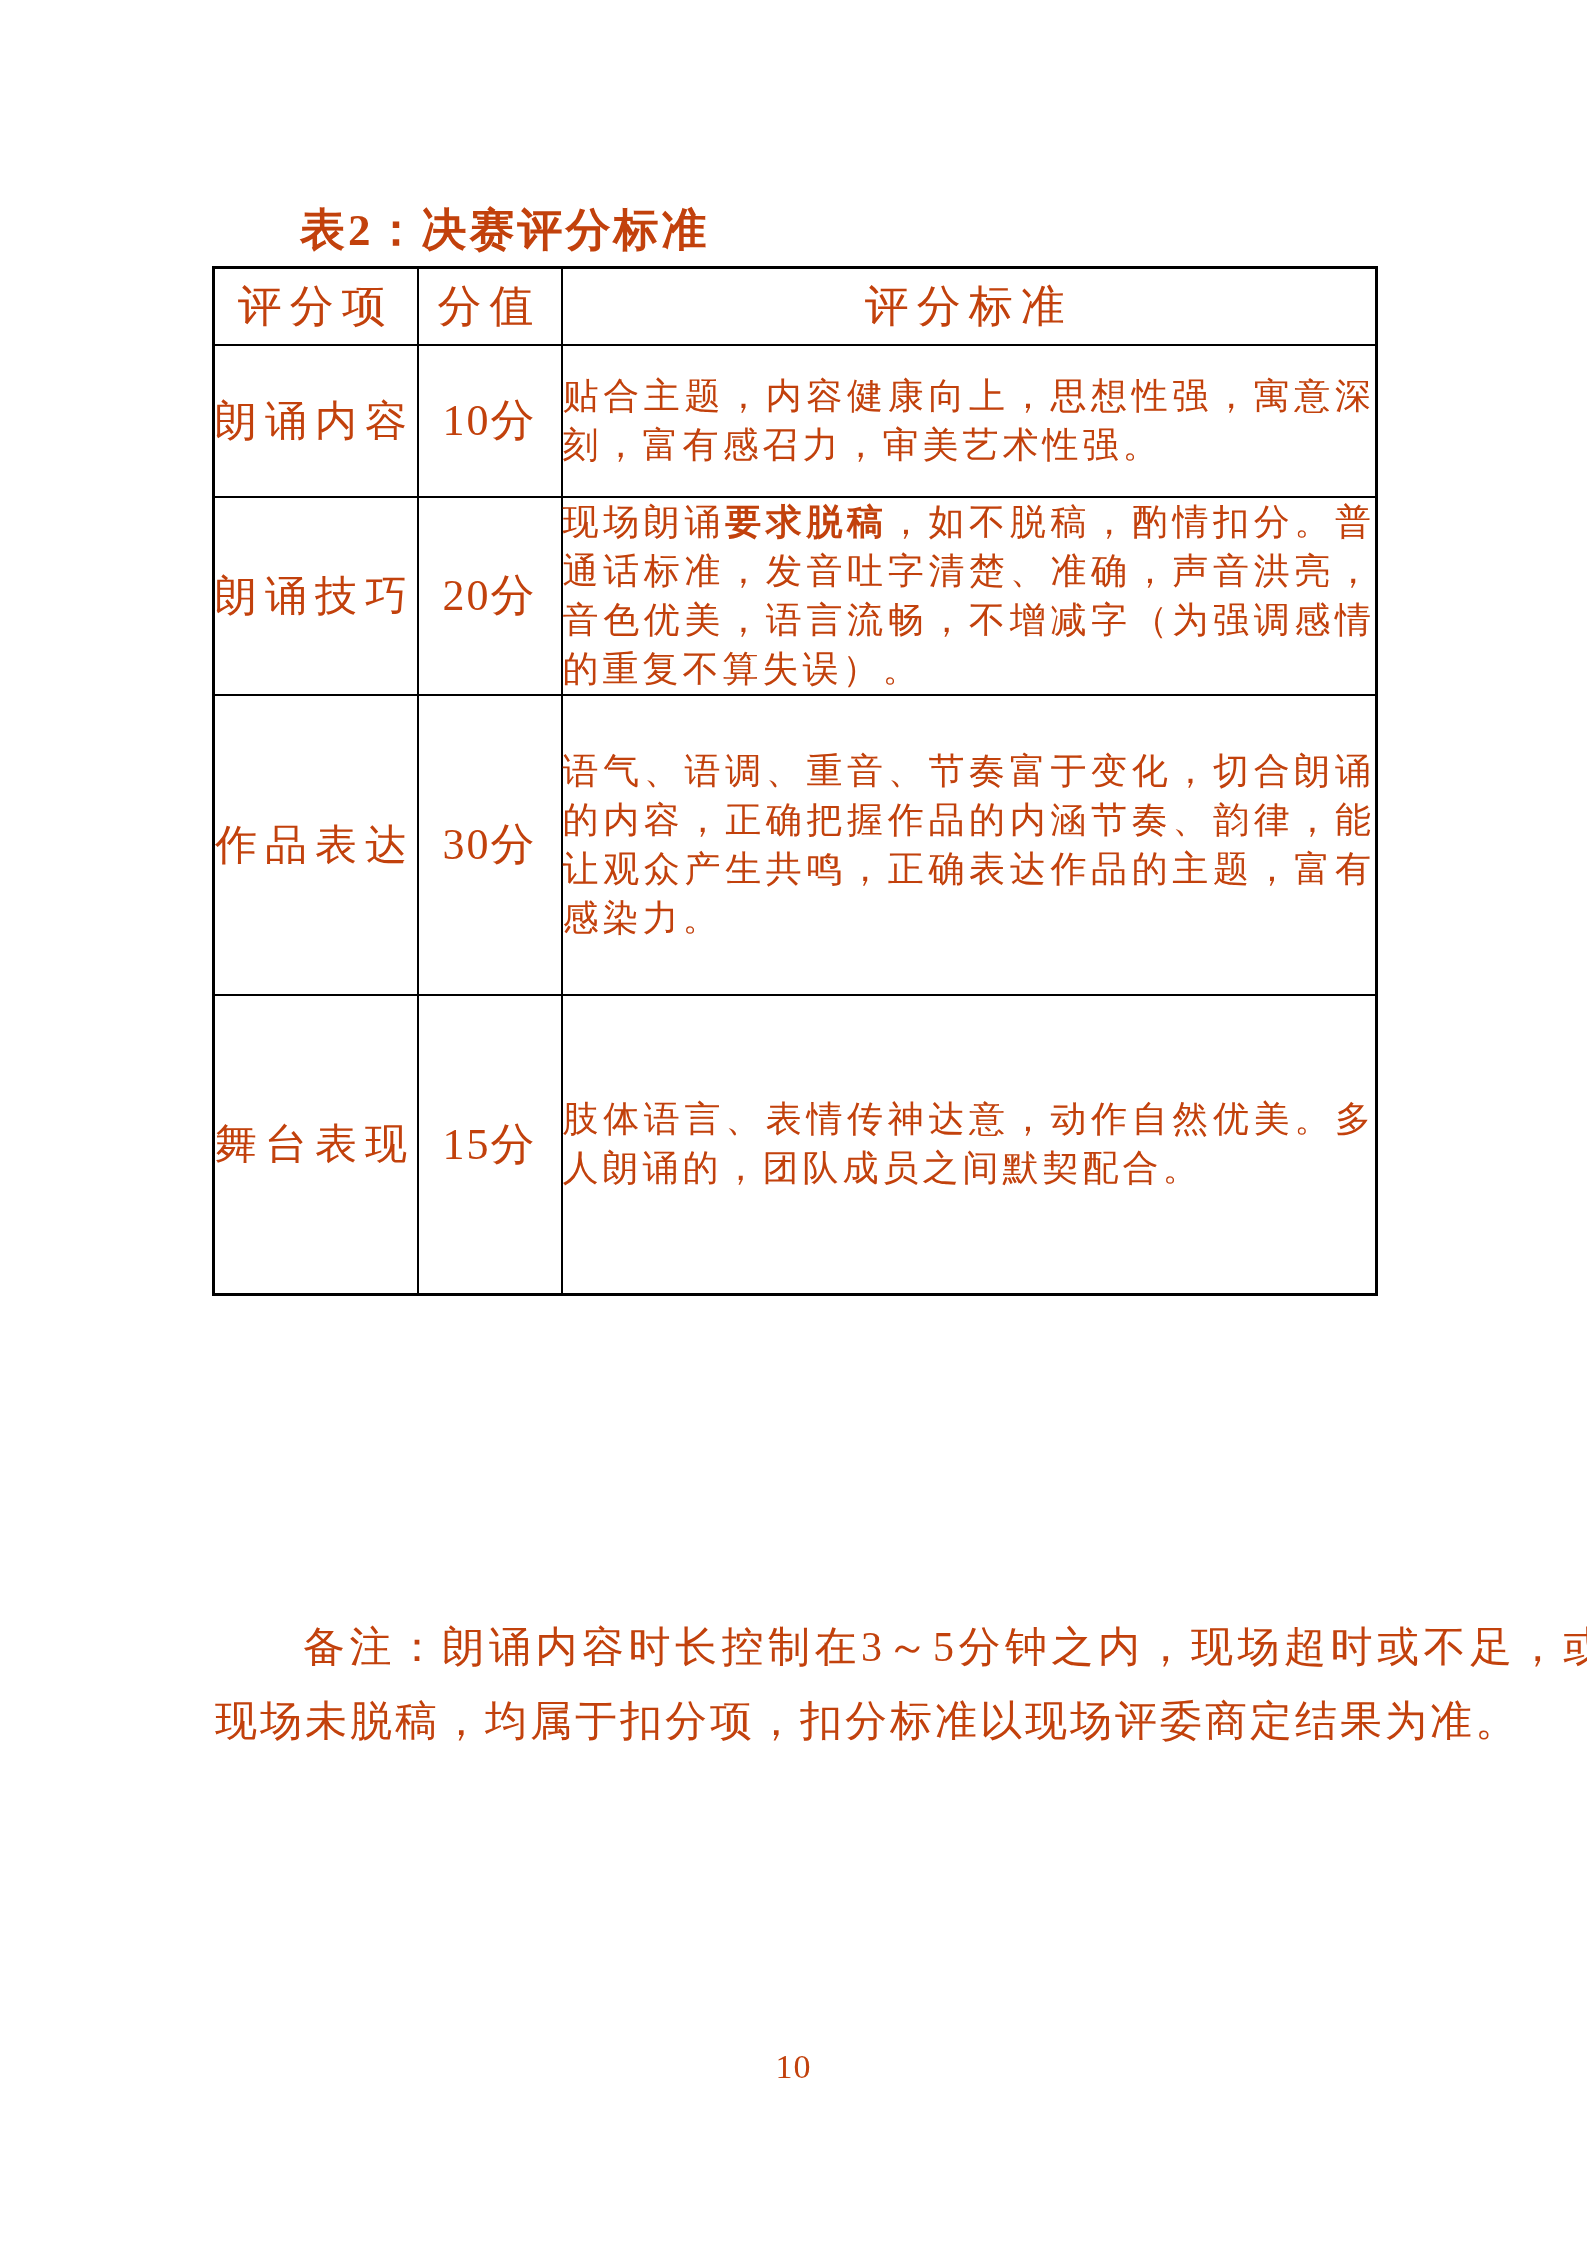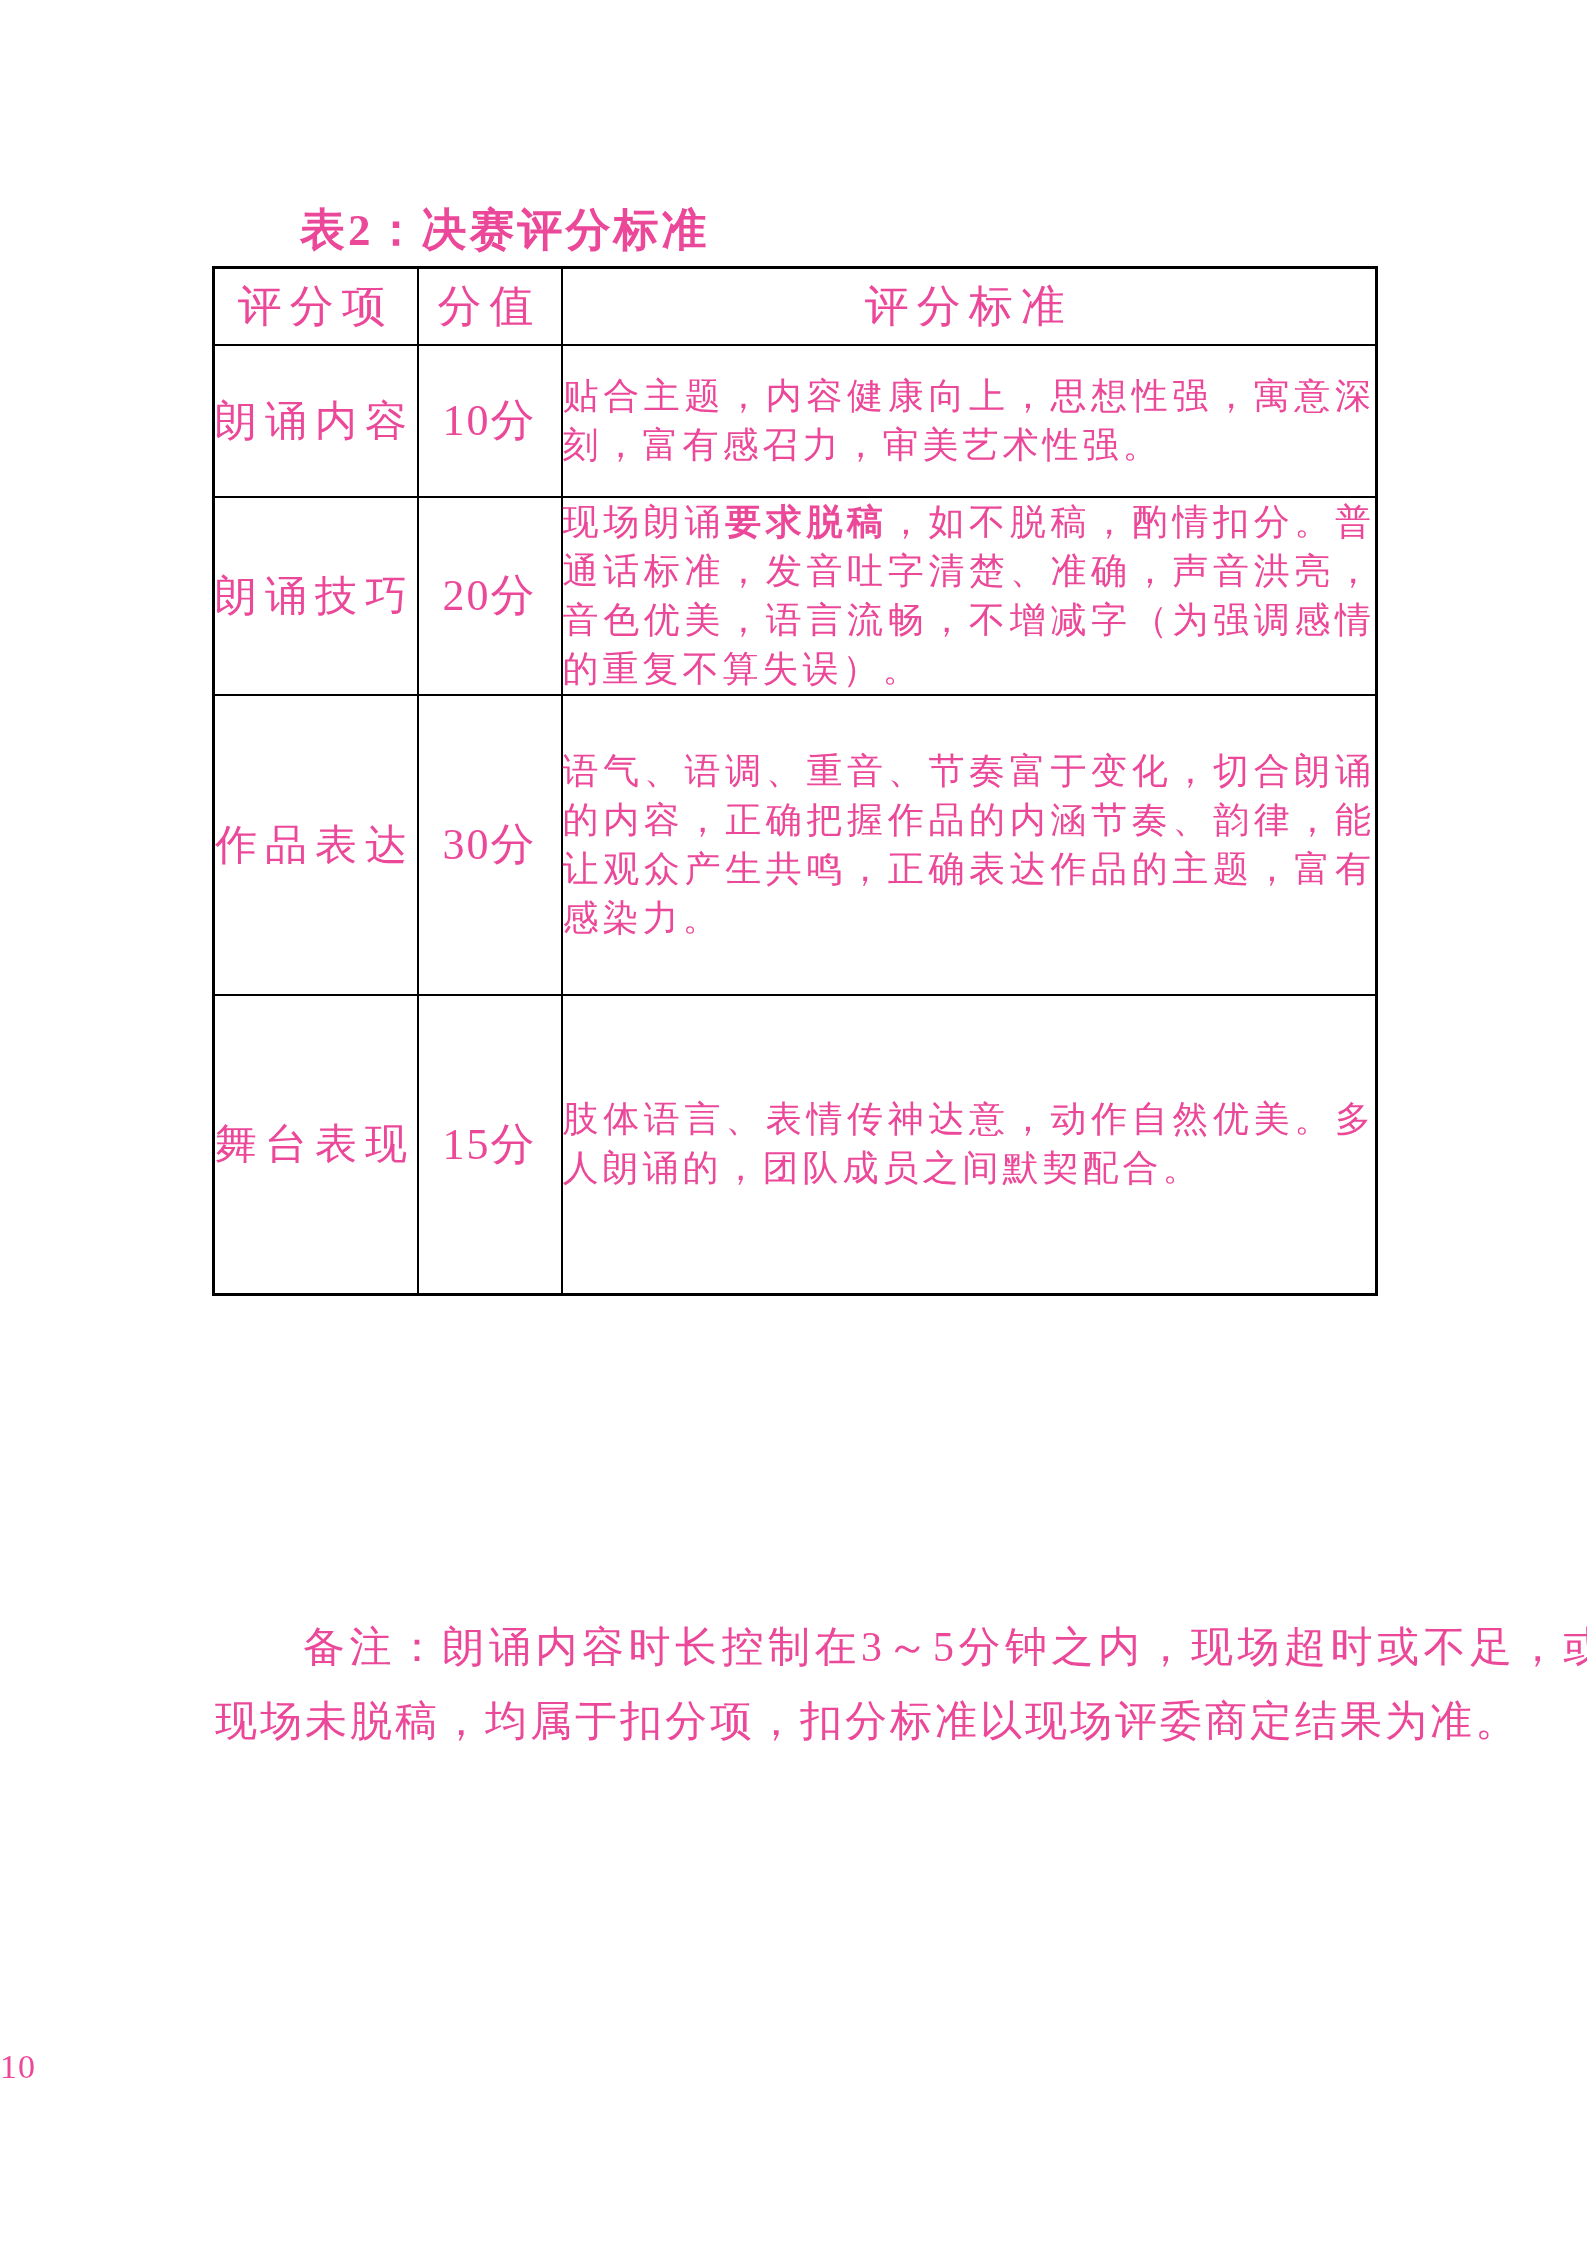--- a/index.html
+++ b/index.html
@@ -5,21 +5,21 @@
   html, body {
     margin: 0;
     padding: 0;
     background: #ffffff;
   }
   .page {
     position: relative;
     width: 1587px;
     height: 2245px;
     background: #ffffff;
-    color: #ec4899;
+    color: #c2410c;
     font-family: "Liberation Serif", "DejaVu Serif", serif;
     overflow: hidden;
   }
   .doc-title {
     position: absolute;
     left: 300px;
     top: 200px;
     font-size: 45px;
     font-weight: bold;
     letter-spacing: 3px;
@@ -87,20 +87,21 @@
     line-height: 74px;
     letter-spacing: 3px;
     text-align: justify;
     text-indent: 88px;
   }
   .page-number {
     position: absolute;
     left: 0;
     top: 2048px;
     width: 100%;
+    text-align: center;
     font-size: 34px;
     letter-spacing: 1px;
   }
 </style>
 </head>
 <body>
 
 <div class="page">
 
   <div class="doc-title">表2：决赛评分标准</div>

